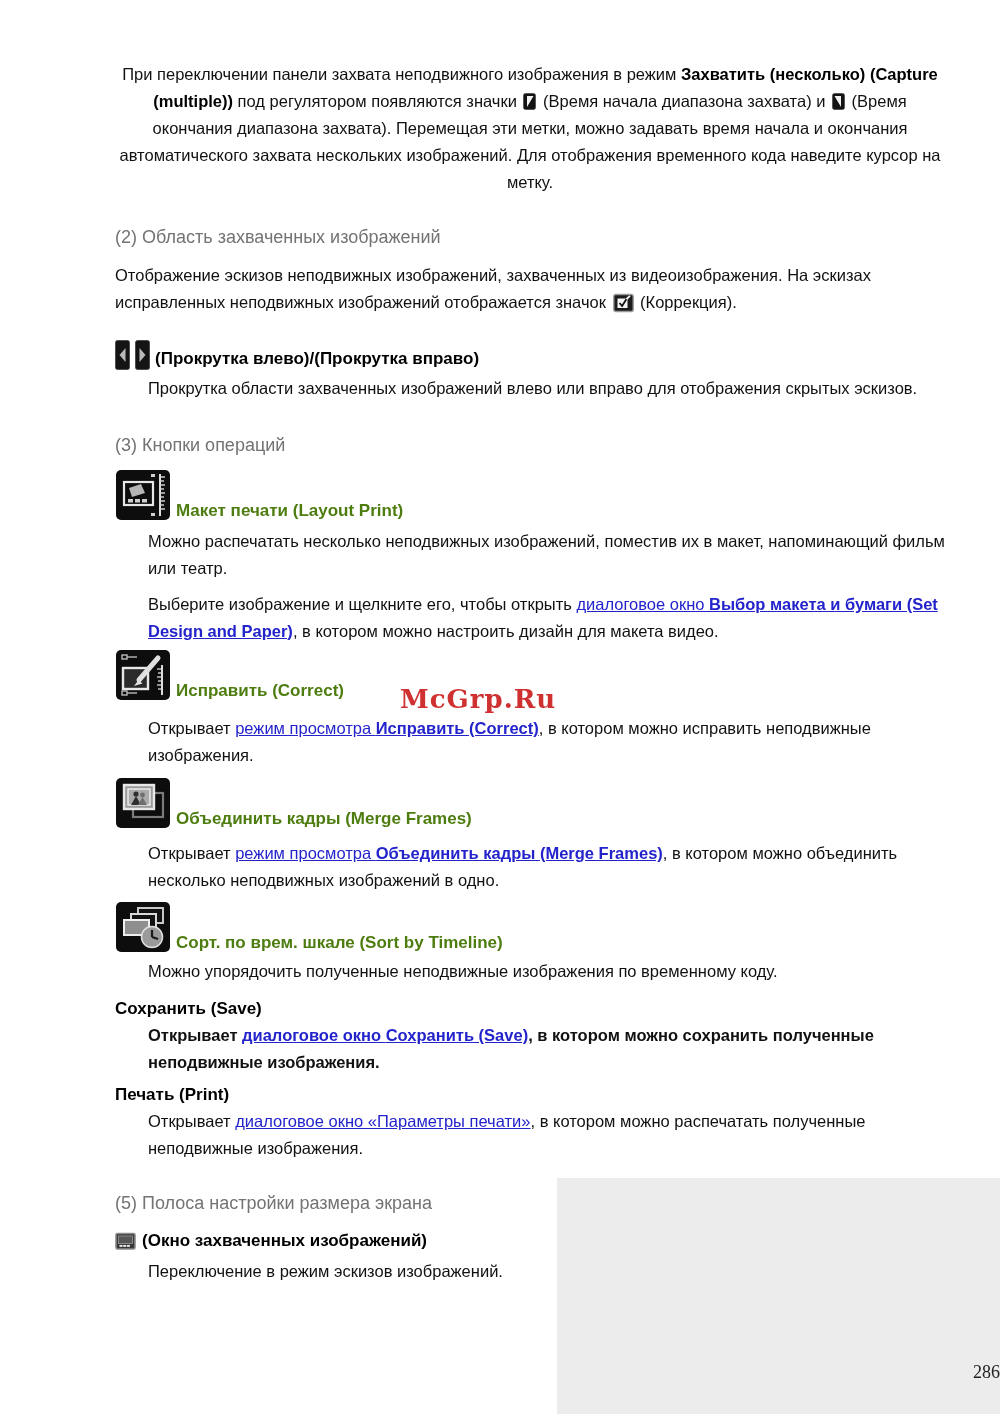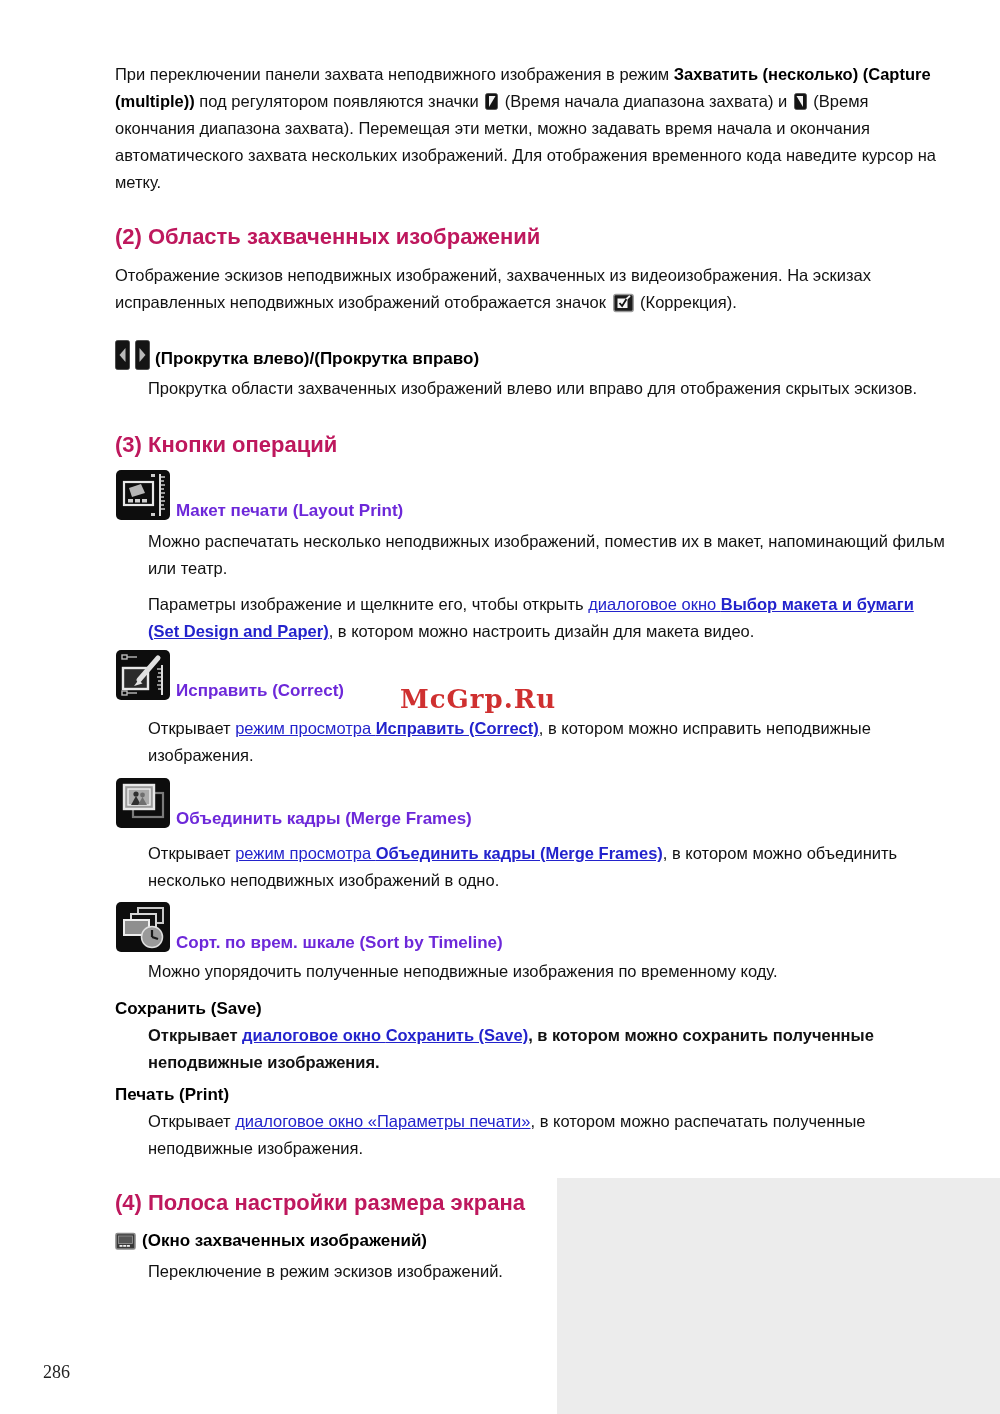--- a/index.html
+++ b/index.html
@@ -5,42 +5,42 @@
   html,body { margin:0; padding:0; }
   body {
     width:1000px; height:1414px; background:#ffffff;
     font-family:"Liberation Sans", sans-serif;
     color:#111111;
     position:relative;
     overflow:hidden;
   }
   .scan-tint { position:absolute; left:557px; top:1178px; width:443px; height:236px; background:#ececec; }
   .doc { position:absolute; left:115px; top:61px; width:830px; font-size:16.5px; line-height:27px; }
-  .ind { margin-left:33px; }
-  .h2 { font-size:22px; font-weight:bold; line-height:30px; color:#be185d; }
+  .ind { margin-left:33px;text-align:center; }
+  .h2 { font-size:18px; font-weight:normal; line-height:30px; color:#737373; }
   .h3 { font-size:17px; font-weight:bold; line-height:27px; color:#000; }
   b { color:#000; }
   .link { color:#2323cc; text-decoration:underline; cursor:pointer; }
   .link b { color:#2323cc; }
   .iconrow { display:flex; align-items:flex-end; gap:5px; }
-  .iconrow .biglabel { font-size:17px; font-weight:bold; line-height:21px; color:#6d28d9; }
+  .iconrow .biglabel { font-size:17px; font-weight:bold; line-height:21px; color:#4d7c0f; }
   .smallrow { display:flex; align-items:flex-end; gap:5px; }
   .smallrow .biglabel { font-size:17px; font-weight:bold; line-height:22px; color:#000; }
   .winrow { display:flex; align-items:center; gap:6px; }
   .winrow .biglabel { font-size:17px; font-weight:bold; line-height:22px; color:#000; }
   svg.inline-ico { vertical-align:-3px; margin:0 2px; }
   svg.inline-ico.corr { vertical-align:-5px; }
   .watermark {
     position:absolute; left:400px; top:684px;
     font-family:"DejaVu Serif", serif; font-weight:bold;
     font-size:26px; letter-spacing:1px; color:#cc2121; opacity:0.93;
     z-index:5; pointer-events:none;
   }
   .pagenum {
-    position:absolute; left:0; right:0; top:1362px; text-align:left;
+    position:absolute; left:0; right:0; top:1362px; text-align:right;
     font-family:"Liberation Serif", serif; font-size:18px; color:#222;padding-left:43px;
   }
   
   .m-intro { margin:0; }
   .m-h2a { margin:26px 0 0 0; }
   .m-p2a { margin:10px 0 0 0; }
   .m-scroll { margin:24px 0 0 0;align-items:flex-end; }
   .m-scrolld { margin:5px 0 0 33px; }
   .m-h2b { margin:28px 0 0 0; }
   .m-lpico { margin:9px 0 0 0; }
@@ -117,21 +117,21 @@
         <line x1="45" y1="28" x2="49" y2="28" stroke="#dcdcdc" stroke-width="1.4"></line>
         <line x1="45" y1="32" x2="50" y2="32" stroke="#dcdcdc" stroke-width="1.4"></line>
         <line x1="45" y1="36" x2="49" y2="36" stroke="#dcdcdc" stroke-width="1.4"></line>
         <line x1="45" y1="40" x2="50" y2="40" stroke="#dcdcdc" stroke-width="1.4"></line>
         <rect x="36" y="5" width="4" height="3" fill="#cfcfcf"></rect>
         <rect x="36" y="44" width="4" height="3" fill="#cfcfcf"></rect>
       </svg>
     <span class="biglabel">Макет печати (Layout Print)</span>
   </div>
   <p class="m-lp1">Можно распечатать несколько неподвижных изображений, поместив их в макет, напоминающий фильм или театр.</p>
-  <p class="m-lp2"><span>Параметры изображение и щелкните его, чтобы открыть </span><span class="link"><span>диалоговое окно </span><b>Выбор макета и бумаги (Set Design and Paper)</b></span><span>, в котором можно настроить дизайн для макета видео.</span></p>
+  <p class="m-lp2"><span>Выберите изображение и щелкните его, чтобы открыть </span><span class="link"><span>диалоговое окно </span><b>Выбор макета и бумаги (Set Design and Paper)</b></span><span>, в котором можно настроить дизайн для макета видео.</span></p>
 
   <div class="iconrow m-coico">
     <svg width="56" height="52" viewBox="0 0 56 52">
         <rect x="1" y="1" width="54" height="50" rx="5" fill="#0d0d0d"></rect>
         <rect x="8" y="19" width="25" height="21" fill="#2a2a2a" stroke="#e8e8e8" stroke-width="2.4"></rect>
         <rect x="7" y="6" width="5" height="4" fill="none" stroke="#bbbbbb" stroke-width="1.4"></rect>
         <line x1="12" y1="8" x2="22" y2="8" stroke="#bbbbbb" stroke-width="1.4"></line>
         <rect x="7" y="42" width="5" height="4" fill="none" stroke="#bbbbbb" stroke-width="1.4"></rect>
         <line x1="12" y1="44" x2="22" y2="44" stroke="#bbbbbb" stroke-width="1.4"></line>
         <line x1="47" y1="16" x2="47" y2="46" stroke="#dcdcdc" stroke-width="2"></line>
@@ -176,21 +176,21 @@
     <span class="biglabel">Сорт. по врем. шкале (Sort by Timeline)</span>
   </div>
   <p class="m-sop">Можно упорядочить полученные неподвижные изображения по временному коду.</p>
 
   <div class="h3 m-saveh">Сохранить (Save)</div>
   <p class="m-savep"><span>Открывает </span><span class="link"><span>диалоговое окно </span><b>Сохранить (Save)</b></span><span>, в котором можно сохранить полученные неподвижные изображения.</span></p>
 
   <div class="h3 m-printh">Печать (Print)</div>
   <p class="m-printp"><span>Открывает </span><span class="link">диалоговое окно «Параметры печати»</span><span>, в котором можно распечатать полученные неподвижные изображения.</span></p>
 
-  <div class="h2 m-h2c">(4) Полоса настройки размера экрана</div>
+  <div class="h2 m-h2c">(5) Полоса настройки размера экрана</div>
 
   <div class="winrow m-win">
     <svg width="21" height="19" viewBox="0 0 21 19">
         <rect x="1" y="1.5" width="19" height="15.5" rx="1.5" fill="#3a3a3a" stroke="#8a8a8a" stroke-width="1.6"></rect>
         <rect x="3.5" y="4" width="14" height="7.5" fill="#555555" stroke="#999999" stroke-width="0.8"></rect>
         <rect x="4.5" y="13" width="3" height="1.8" fill="#f0f0f0"></rect>
         <rect x="8.2" y="13" width="3" height="1.8" fill="#f0f0f0"></rect>
         <rect x="11.9" y="13" width="3" height="1.8" fill="#f0f0f0"></rect>
       </svg>
     <span class="biglabel">(Окно захваченных изображений)</span>

